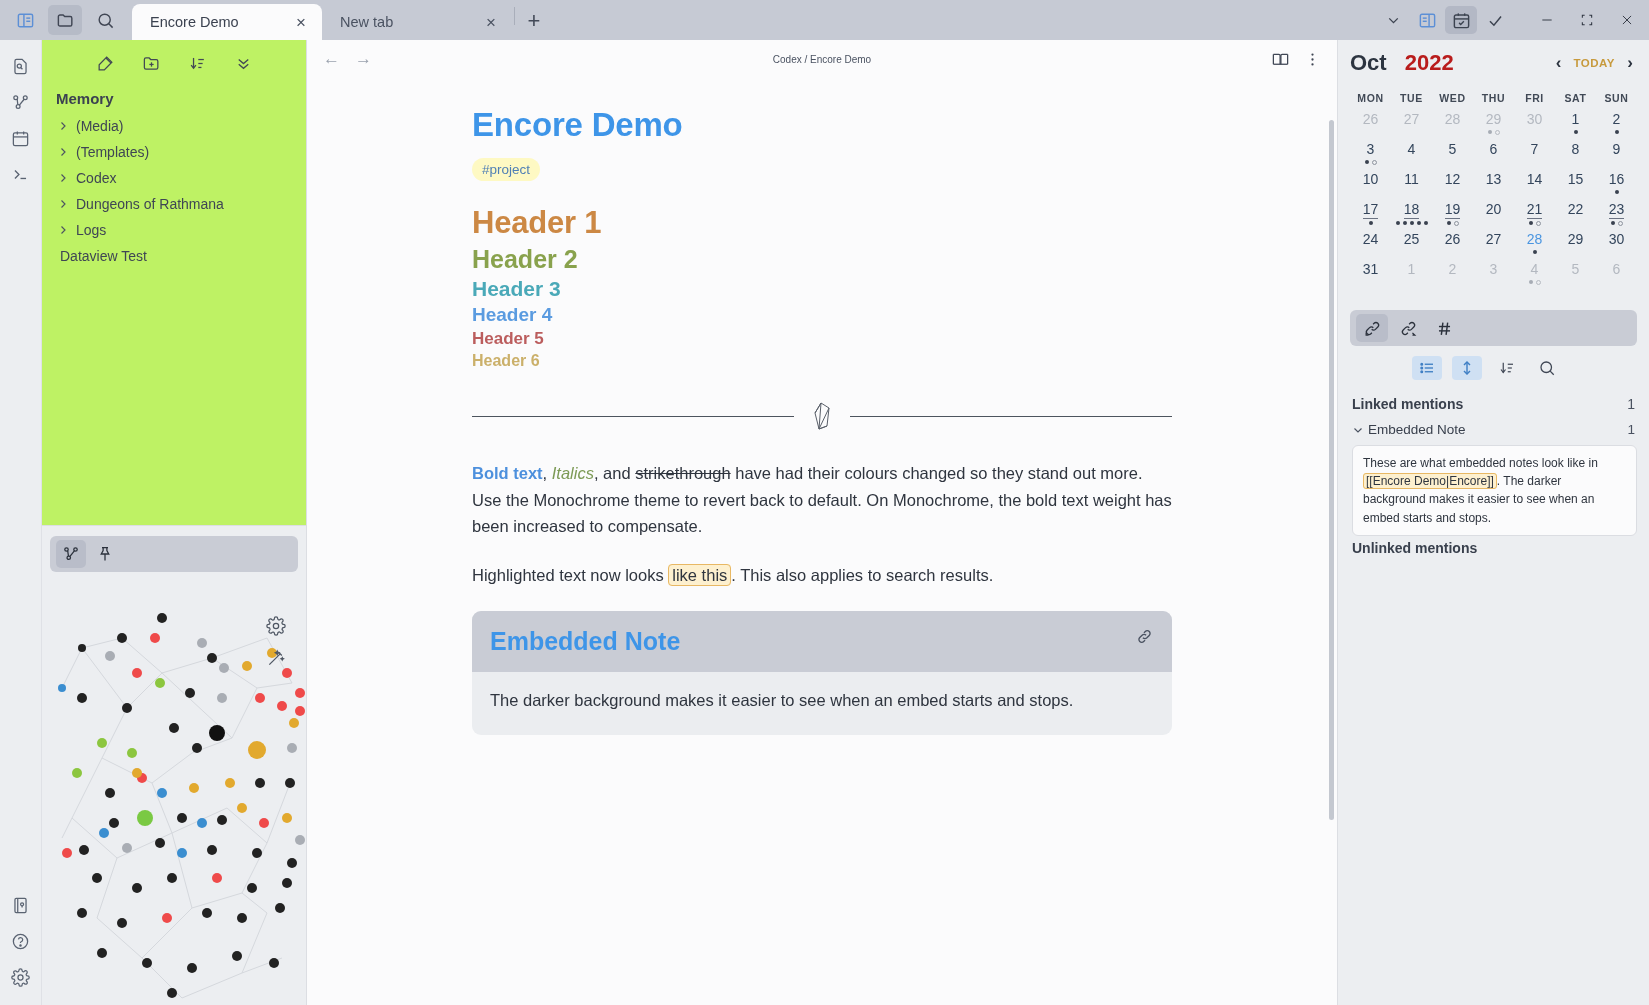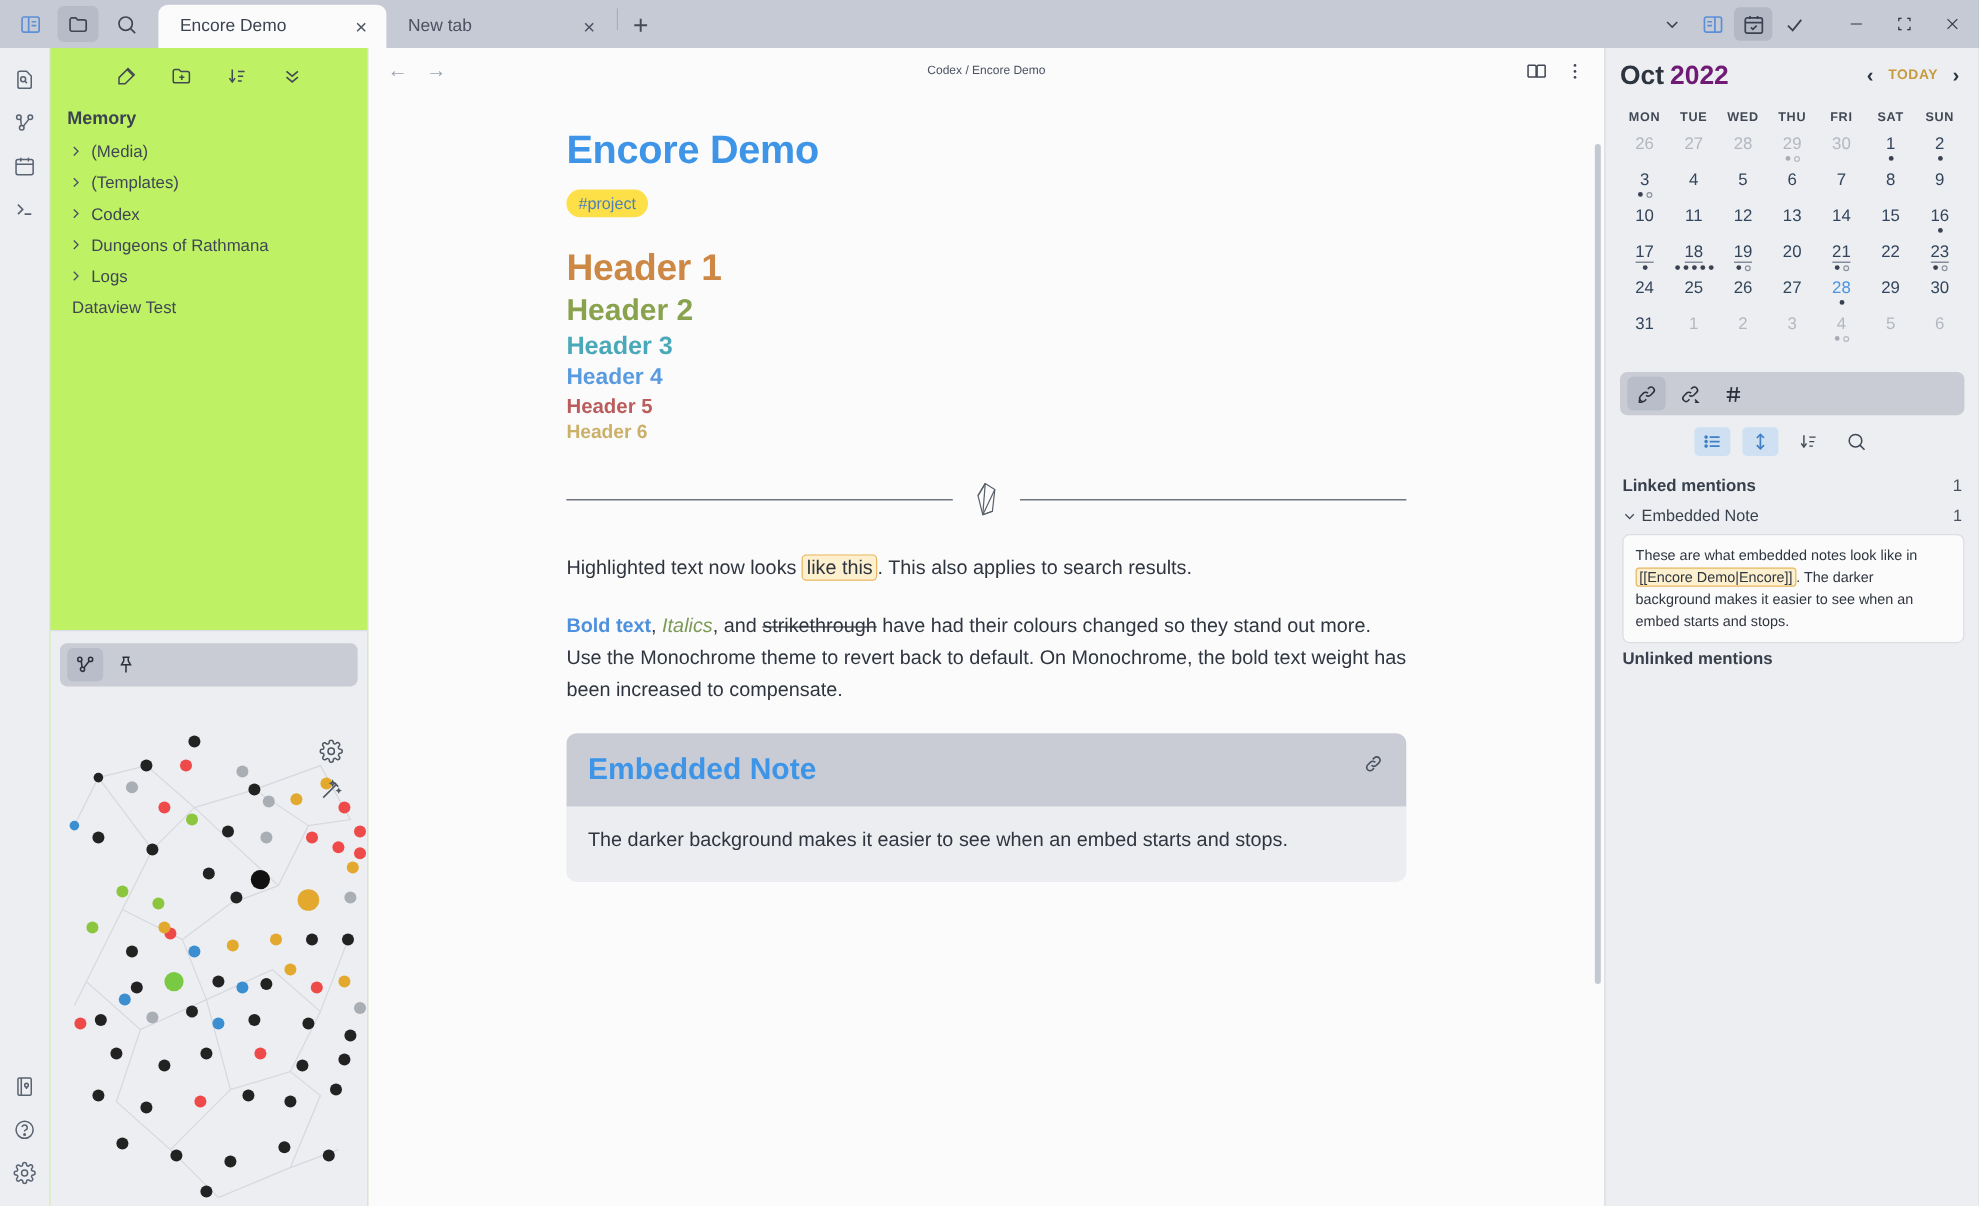--- a/index.html
+++ b/index.html
@@ -149,21 +149,21 @@
   .note-scroll { flex: 1; overflow: hidden; position: relative; }
   .note-body {
     padding: 28px 0 0 0;
     max-width: 700px; margin: 0 auto;
   }
   .note-title {
     font-size: 33px; font-weight: 700; color: #3e95e8; letter-spacing: -0.2px;
     margin-bottom: 14px;
   }
   .tag {
-    display: inline-block; background: #fde047; color: #4f7fb5;
+    display: inline-block; background: #fef9c3; color: #4f7fb5;
     font-size: 13.5px; padding: 4px 10px; border-radius: 12px;
     margin-bottom: 24px;
   }
   .h1 { font-size: 31px; font-weight: 700; color: #cc8844; margin-bottom: 4px; letter-spacing: -0.2px; }
   .h2 { font-size: 25px; font-weight: 700; color: #89a24d; margin-bottom: 3px; }
   .h3 { font-size: 21px; font-weight: 700; color: #4aa9b8; margin-bottom: 3px; }
   .h4 { font-size: 19px; font-weight: 700; color: #5a9be0; margin-bottom: 3px; }
   .h5 { font-size: 17px; font-weight: 700; color: #bb5d5d; margin-bottom: 3px; }
   .h6 { font-size: 16px; font-weight: 700; color: #cbb06a; margin-bottom: 3px; }
 
@@ -208,21 +208,21 @@
     display: flex; flex-direction: column;
     border-left: 1px solid #dcdee3; position: relative;
   }
   .cal {
     padding: 10px 12px 6px 12px;
   }
   .cal-title {
     font-size: 22px; font-weight: 700; color: #2c3440;
     display: flex; align-items: center;
   }
-  .cal-title .yr { color: #701a75; margin-left: 5px; }
+  .cal-title .yr { color: #b91c1c; margin-left: 18px; }
   .cal-nav { margin-left: auto; display: flex; align-items: center; gap: 8px; }
   .cal-nav .arr { font-size: 17px; color: #2c3440; width: 14px; text-align: center; }
   .cal-nav .today { font-size: 11.5px; font-weight: 700; color: #c79a3d; letter-spacing: 0.5px; }
   .cal-grid { display: grid; grid-template-columns: repeat(7, 1fr); margin-top: 16px; }
   .cal-dow {
     font-size: 10.5px; font-weight: 700; color: #414956; text-align: center;
     letter-spacing: 0.6px; padding-bottom: 6px;
   }
   .cal-cell {
     height: 30px; display: flex; flex-direction: column; align-items: center;
@@ -702,25 +702,25 @@
                 <path d="M11 3 L9 29"></path>
                   <path d="M11 3 L5 13"></path>
                   <path d="M9 29 L17 26"></path>
                 <path d="M19 8 L9 29"></path>
               </svg>
             </span>
             <span class="line"></span>
           </div>
 
           <div class="para">
+            <span class="bold-t">Bold text</span><span>, </span><span class="ital-t">Italics</span><span>, and </span><span class="strike-t">strikethrough</span><span> have had their colours changed so they stand out more. Use the Monochrome theme to revert back to default. On Monochrome, the bold text weight has been increased to compensate.</span>
+          </div>
+
+          <div class="para">
             <span>Highlighted text now looks </span><span class="hl-t">like this</span><span>. This also applies to search results.</span>
-          </div>
-
-          <div class="para">
-            <span class="bold-t">Bold text</span><span>, </span><span class="ital-t">Italics</span><span>, and </span><span class="strike-t">strikethrough</span><span> have had their colours changed so they stand out more. Use the Monochrome theme to revert back to default. On Monochrome, the bold text weight has been increased to compensate.</span>
           </div>
 
           <div class="embed">
             <div class="embed-head">
               <div class="embed-title">Embedded Note</div>
               <div class="embed-link-ic icon">
                 <svg width="19" height="19" viewBox="0 0 24 24" fill="none" stroke="currentColor" stroke-width="1.7">
                   <path d="M10 13.5a3.5 3.5 0 0 0 5 .2l3-3a3.5 3.5 0 1 0-5-5l-1.7 1.7"></path>
                   <path d="M14 10.5a3.5 3.5 0 0 0-5-.2l-3 3a3.5 3.5 0 1 0 5 5l1.7-1.7"></path>
                 </svg>

